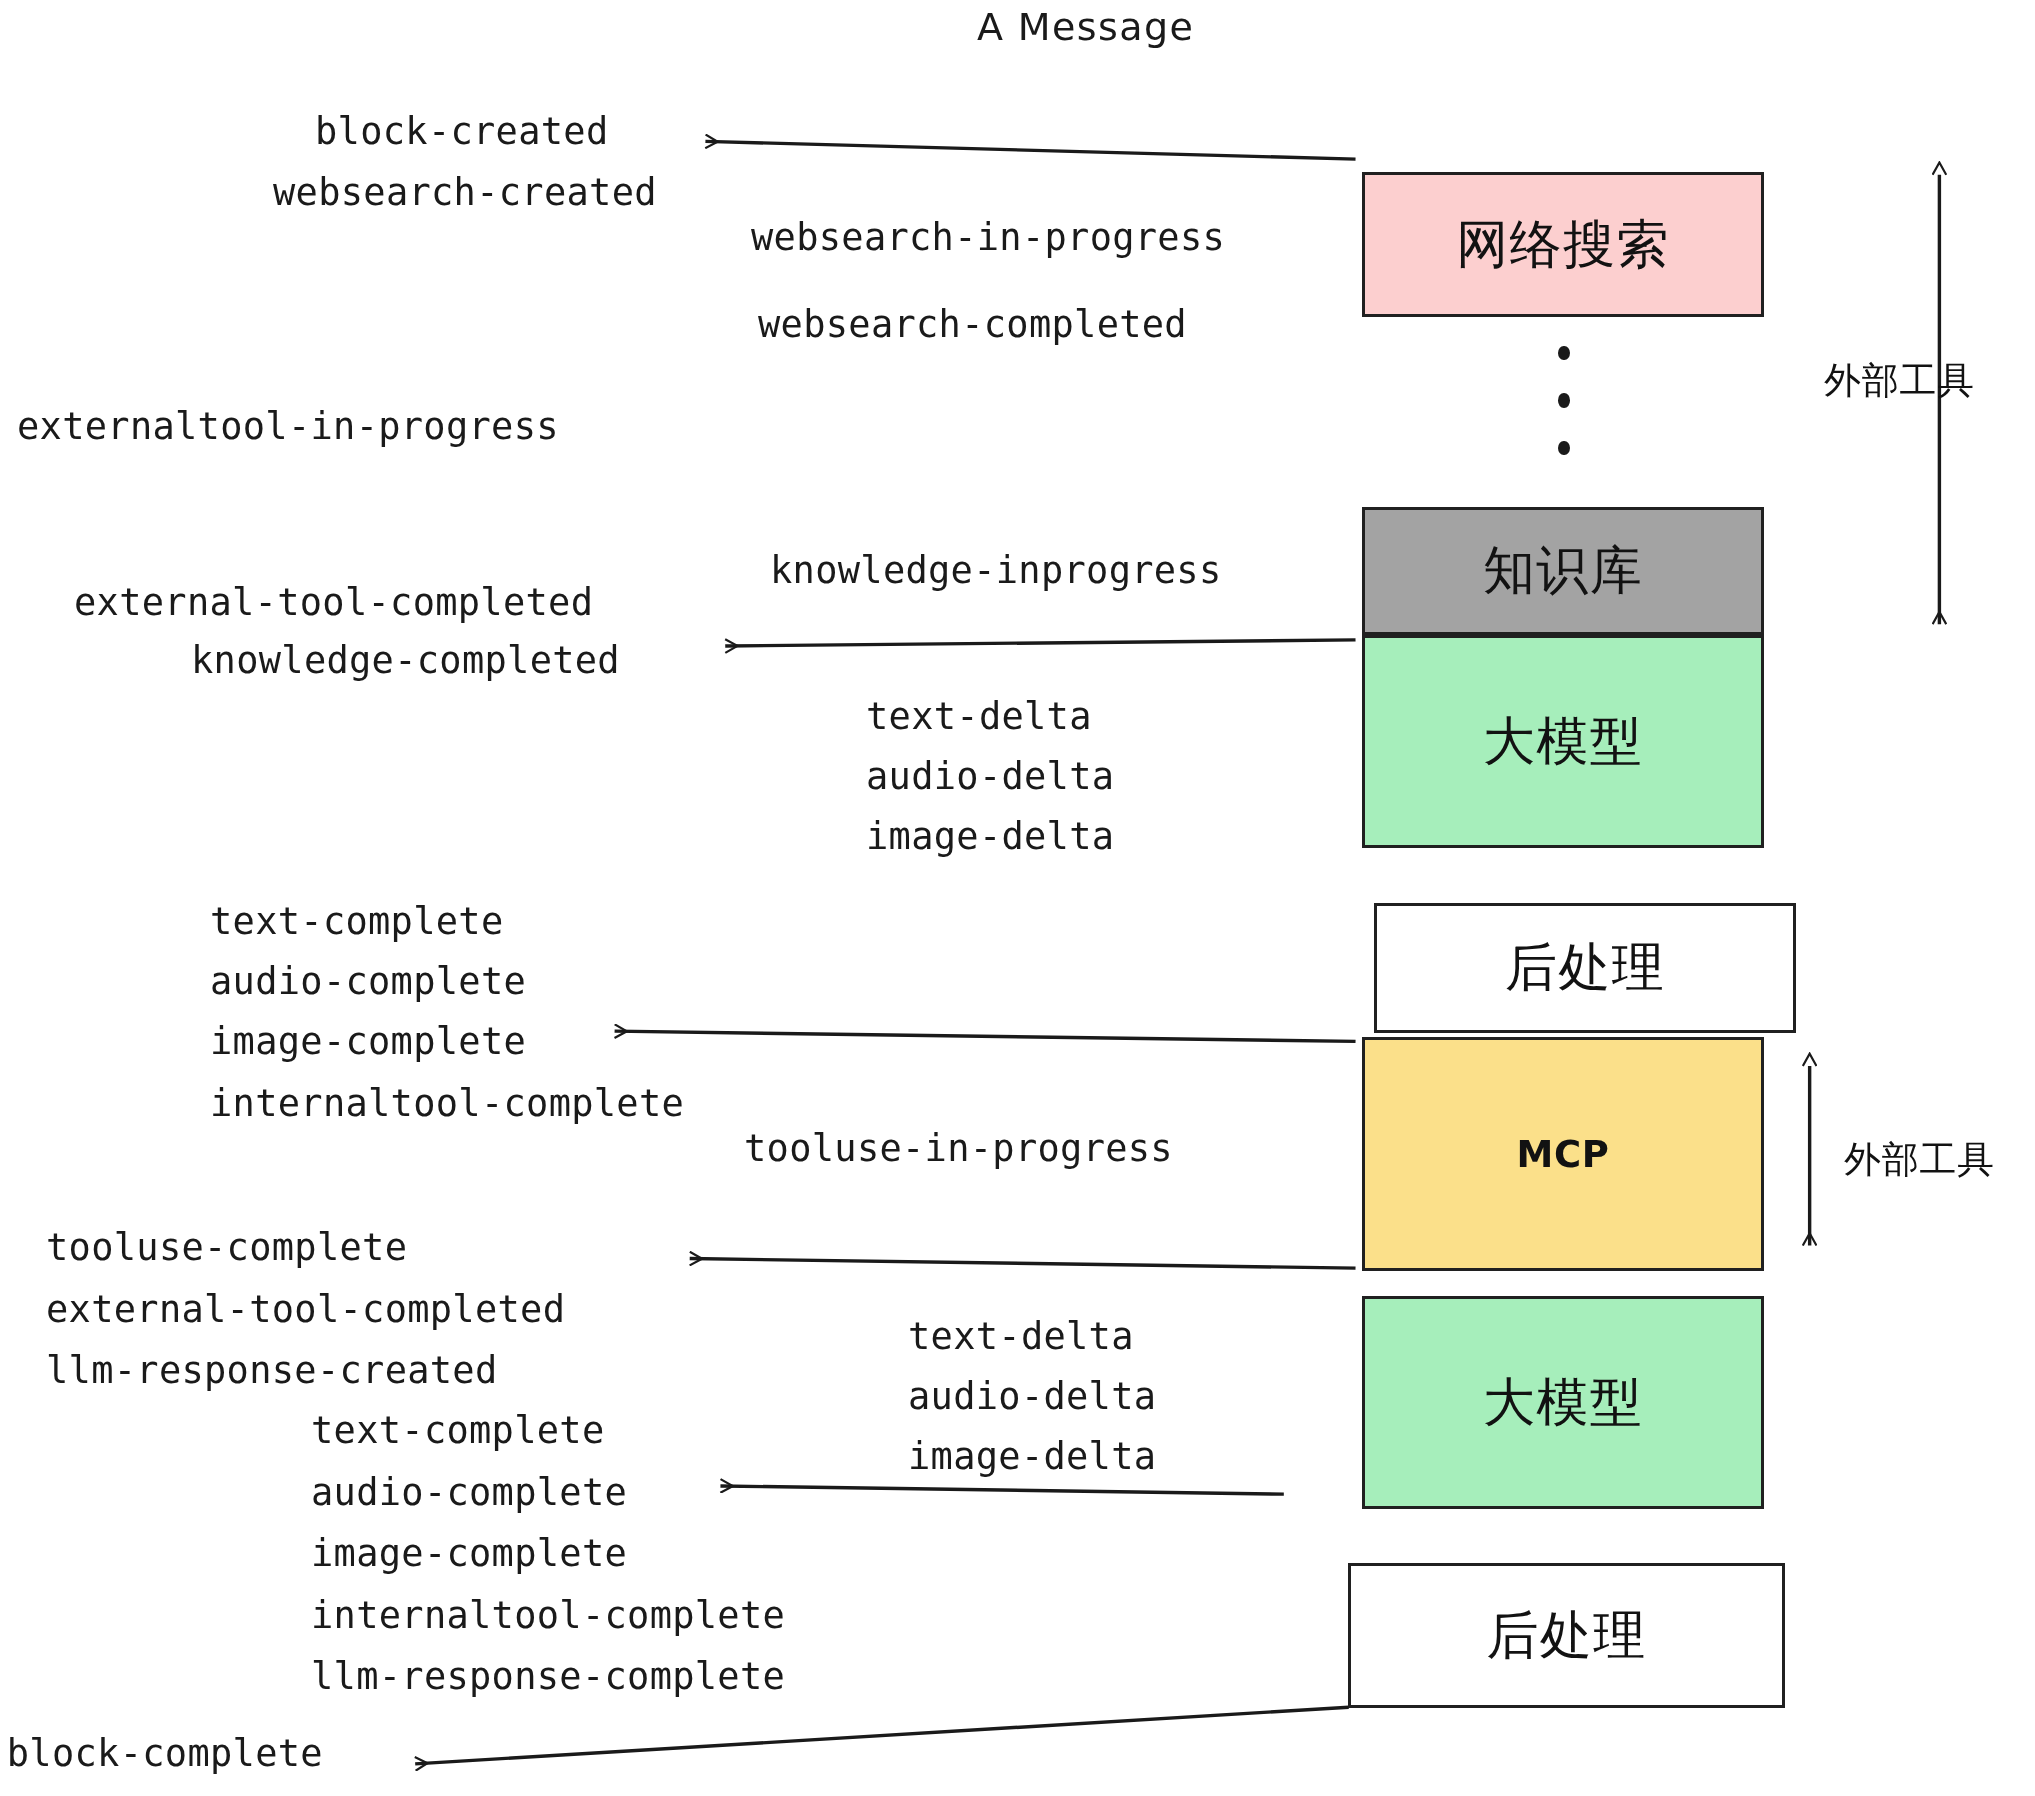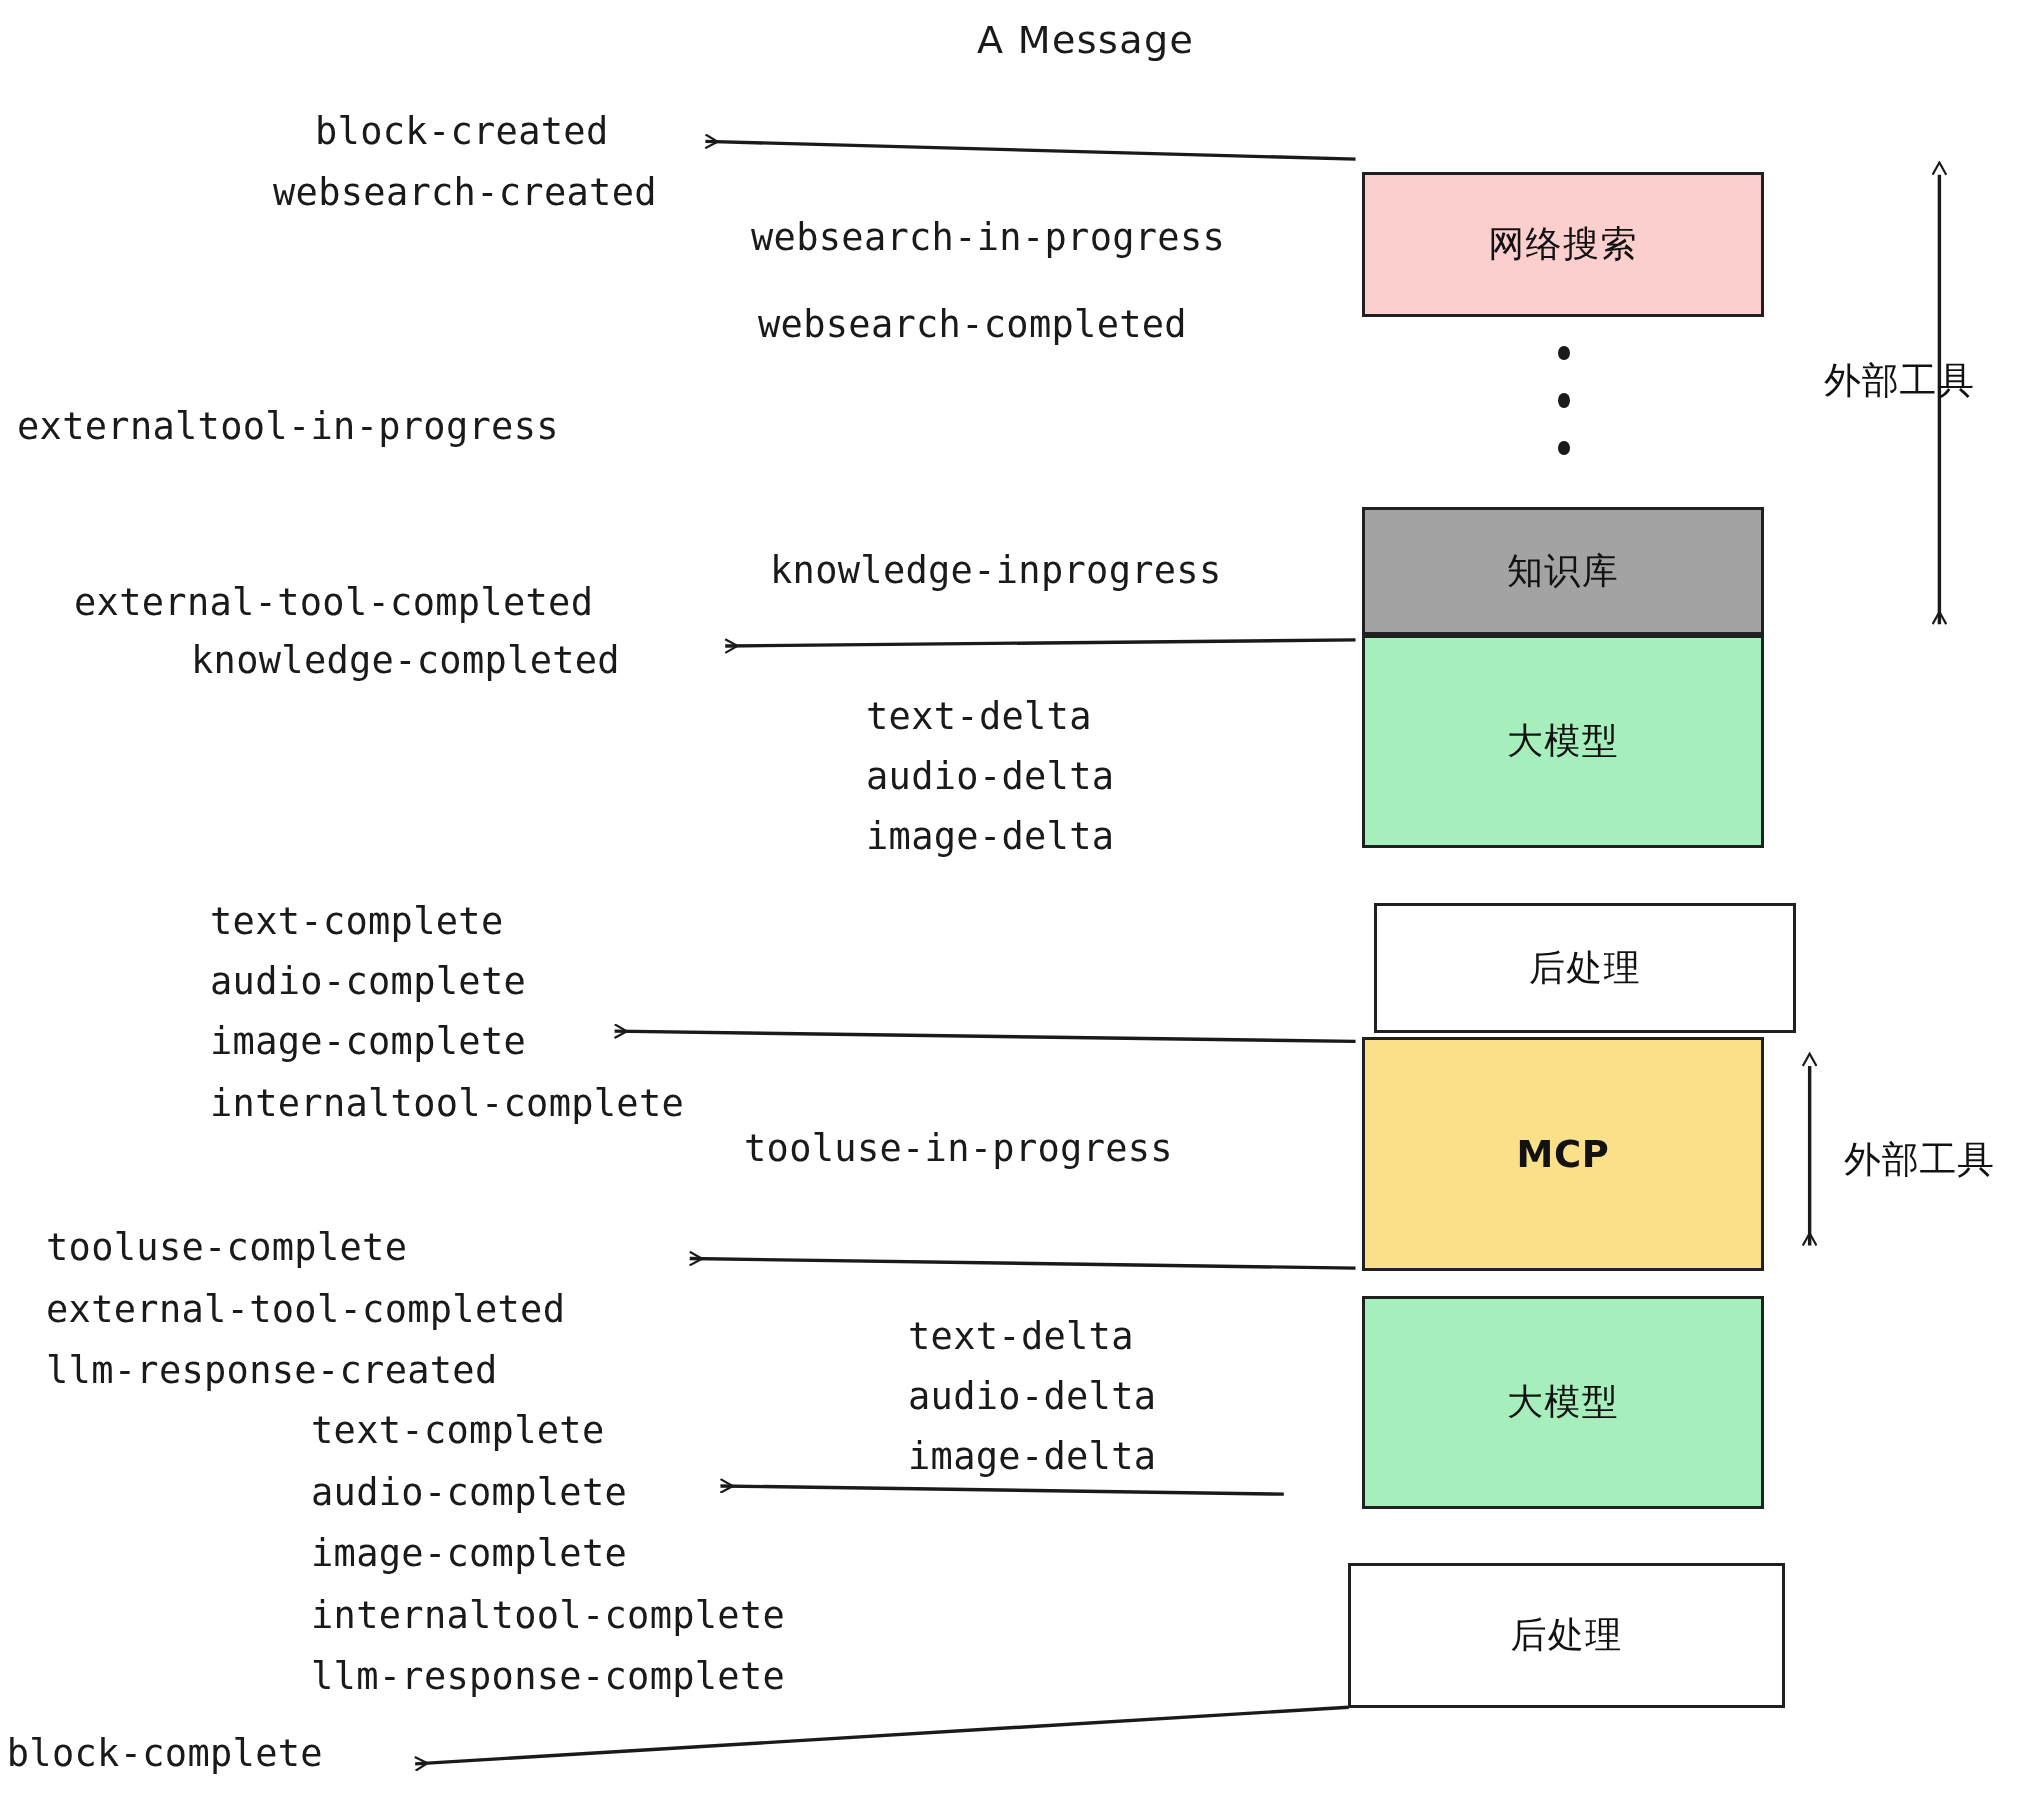--- a/index.html
+++ b/index.html
@@ -33,21 +33,21 @@
     letter-spacing: 1.4px;
   }
   .node {
     position: absolute;
     box-sizing: border-box;
     border: 3.4px solid #202020;
     display: flex;
     align-items: center;
     justify-content: center;
     font-family: "DejaVu Sans", "Liberation Sans", sans-serif;
-    font-size: 36px;
+    font-size: 52px;
     color: #121212;
     letter-spacing: 1.4px;
   }
   .node.mcp { font-size: 37px; letter-spacing: 0.7px; font-weight: 600; }
   .grouplabel {
     position: absolute;
     font-family: "DejaVu Sans", "Liberation Sans", sans-serif;
     font-size: 37px;
     color: #121212;
     white-space: nowrap;
@@ -74,21 +74,21 @@
     width: 2035px;
     height: 1796px;
     pointer-events: none;
   }
 </style>
 </head>
 <body>
 
 <div id="stage">
 
-  <div class="title" style="left:977px; top:18px;">A Message</div>
+  <div class="title" style="left:977px; top:5px;">A Message</div>
 
   <svg class="overlay" viewBox="0 0 2980 2630">
     <defs>
       <marker id="ah" markerWidth="22" markerHeight="22" refX="20" refY="11" orient="auto" markerUnits="userSpaceOnUse">
         <path d="M20,1 L2,11 L20,21" fill="none" stroke="#1a1a1a" stroke-width="3.2"></path>
       </marker>
       <marker id="ahu" markerWidth="22" markerHeight="22" refX="20" refY="11" orient="auto" markerUnits="userSpaceOnUse">
         <path d="M20,1 L2,11 L20,21" fill="none" stroke="#1a1a1a" stroke-width="3.2"></path>
       </marker>
     </defs>

